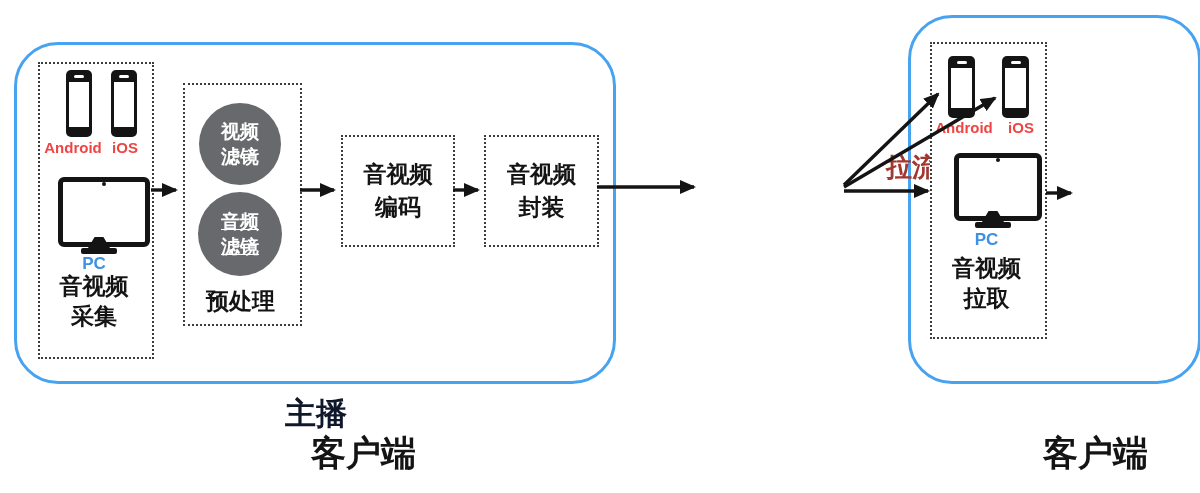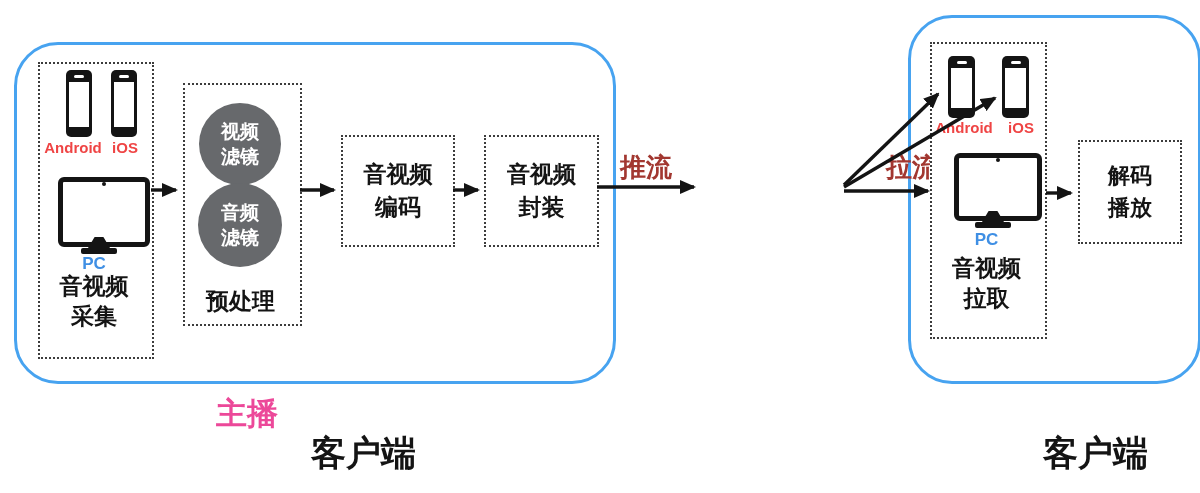--- a/index.html
+++ b/index.html
@@ -40,21 +40,21 @@
     font-weight:bold;font-size:19px;line-height:25px;
   }
   
   .server-circle{
     position:absolute;left:702px;top:117px;width:140px;height:140px;border-radius:50%;
     background:radial-gradient(circle at 38% 30%,#58aaf1,#479fec 70%);
     display:flex;align-items:center;justify-content:center;
     font-weight:bold;font-size:34px;color:#0d0d0d;letter-spacing:2px;
   }
   .flow-label{position:absolute;text-align:center;font-weight:bold;font-size:26px;color:#a23730;}
-  .role-label{position:absolute;font-weight:bold;font-size:31px;color:#ec4899;}
+  .role-label{position:absolute;text-align:center;font-weight:bold;font-size:31px;color:#0f172a;}
   .client-label{position:absolute;text-align:right;font-weight:bold;font-size:35px;color:#141414;}
   svg.arrows{position:absolute;left:0;top:0;pointer-events:none;}
 </style>
 </head>
 <body>
 
 <div class="stage">
 
   <div class="client-rect" style="left:14px;top:42px;width:596px;height:336px;"></div>
 
@@ -81,37 +81,36 @@
   <div class="pc-label" style="left:38px;width:112px;top:254px;">PC</div>
 
   <div class="box-caption" style="left:38px;width:112px;top:271px;">音视频</div>
   <div class="box-caption" style="left:38px;width:112px;top:301px;text-align:center;">采集</div>
 
   <div class="dashed-box" style="left:183px;top:83px;width:115px;height:239px;"></div>
   <div class="filter-circle" style="left:199px;top:103px;width:82px;height:82px;">
     <span>视频</span>
     <span>滤镜</span>
   </div>
-  <div class="filter-circle" style="left:198px;top:183px;width:84px;height:84px;">
+  <div class="filter-circle" style="left:198px;top:192px;width:84px;height:84px;text-decoration:underline;">
     <span>音频</span>
     <span>滤镜</span>
   </div>
   <div class="box-caption" style="left:183px;width:115px;top:286px;">预处理</div>
 
   <div class="two-line-box" style="left:341px;top:135px;width:110px;height:108px;">
     <span>音视频</span>
     <span>编码</span>
   </div>
 
   <div class="two-line-box" style="left:484px;top:135px;width:111px;height:108px;">
     <span>音视频</span>
     <span>封装</span>
   </div>
 
-  <div class="flow-label" style="left:600px;width:92px;top:150px;">推流</div>
 
 
   <div class="flow-label" style="left:872px;width:80px;top:150px;">拉流</div>
 
   <div class="dashed-box" style="left:930px;top:42px;width:113px;height:293px;"></div>
 
   <div class="phone" style="left:948px;top:56px;width:27px;height:62px;">
     <span class="speaker"></span>
     <span class="screen"></span>
   </div>
@@ -125,24 +124,20 @@
   <div class="monitor" style="left:954px;top:153px;width:78px;height:58px;">
     <span class="cam"></span>
   </div>
   <div class="stand" style="left:982px;top:211px;width:22px;height:11px;"></div>
   <div class="stand-base" style="left:975px;top:222px;width:36px;height:6px;"></div>
   <div class="pc-label" style="left:930px;width:113px;top:230px;">PC</div>
 
   <div class="box-caption" style="left:930px;width:113px;top:253px;">音视频</div>
   <div class="box-caption" style="left:930px;width:113px;top:283px;">拉取</div>
 
-  <div class="two-line-box" style="left:1078px;top:140px;width:100px;height:100px;font-size:22px;line-height:32px;">
-    <span>解码</span>
-    <span>播放</span>
-  </div>
 
   <div class="role-label" style="left:216px;width:200px;top:393px;">主播</div>
   <div class="client-label" style="left:216px;width:200px;top:430px;">客户端</div>
   <div class="client-label" style="left:948px;width:200px;top:430px;">客户端</div>
 
   <svg class="arrows" width="1200" height="493" viewBox="0 0 1200 493">
     <defs>
       <marker id="ah" markerUnits="userSpaceOnUse" markerWidth="16" markerHeight="14" refX="14" refY="7" orient="auto">
         <path d="M0,0 L16,7 L0,14 z" fill="#141414"></path>
       </marker>

